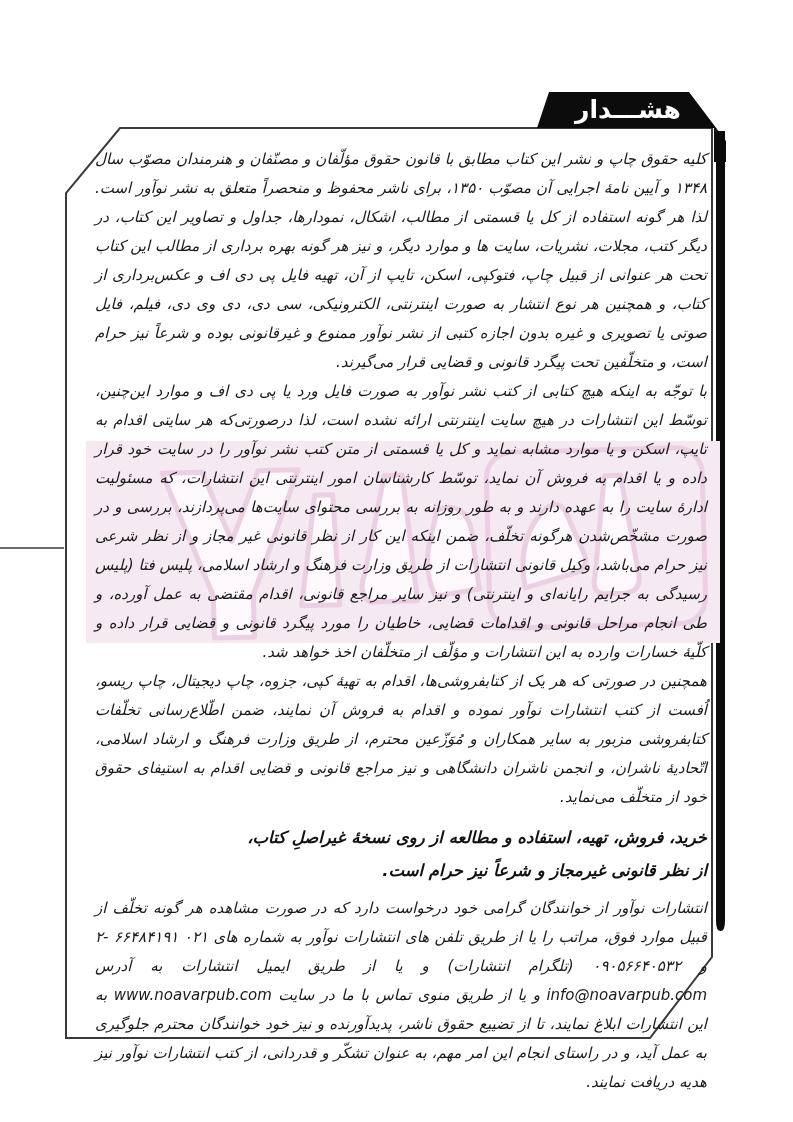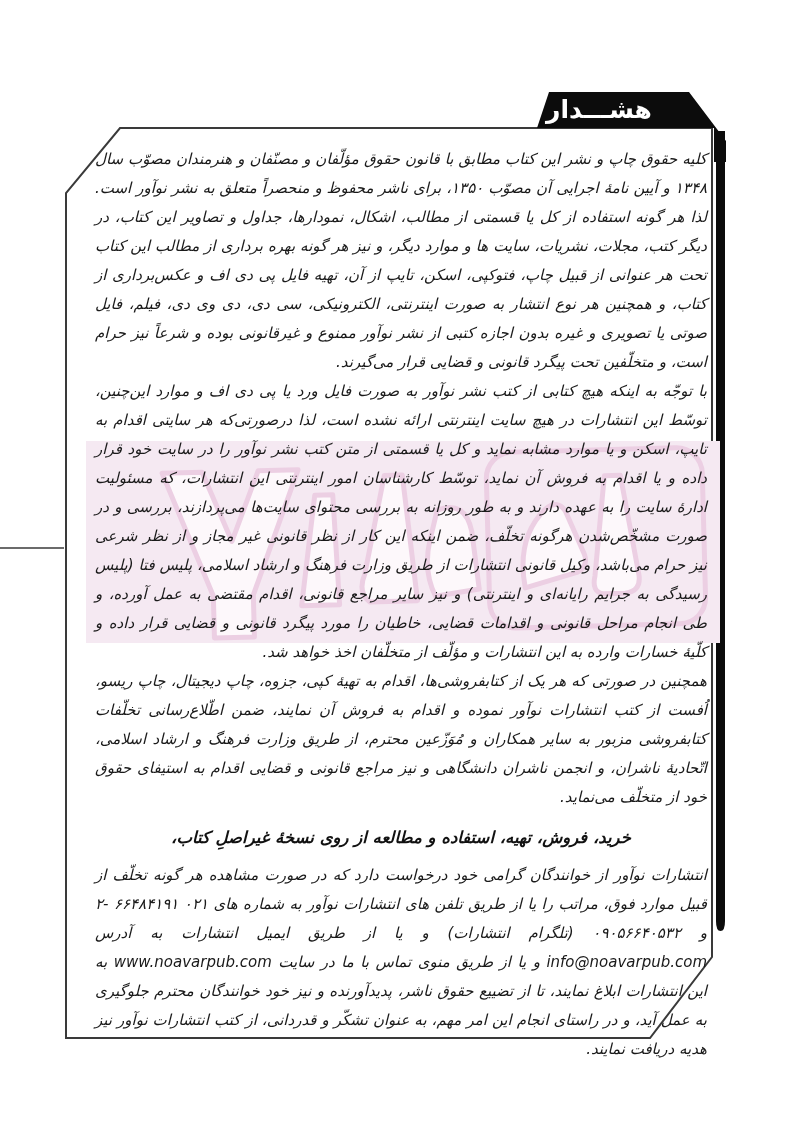--- a/index.html
+++ b/index.html
@@ -3,37 +3,37 @@
 <meta charset="utf-8">
 <style>
   html,body{margin:0;padding:0;}
   body{
     width:793px;height:1122px;position:relative;background:#ffffff;
     font-family:"DejaVu Sans", sans-serif;overflow:hidden;
   }
   .page{position:absolute;inset:0;}
   .frame-svg{position:absolute;left:0;top:0;z-index:0;}
   .tab-label{
-    position:absolute;left:525px;top:93px;width:148px;height:27px;
+    position:absolute;left:554px;top:93px;width:148px;height:27px;
     z-index:3;color:var(--tab_text,#fff);direction:rtl;text-align:center;
     font-size:25px;font-weight:bold;line-height:34px;letter-spacing:1px;
   }
   .highlight-band{
     position:absolute;left:86px;top:441px;width:634px;height:202px;
     background:var(--highlight_bg,#f5e9f2);z-index:1;overflow:hidden;
   }
   .highlight-band svg{display:block;}
   .text-block{
     position:absolute;left:95px;top:145px;width:612px;z-index:2;
     direction:rtl;text-align:justify;color:#1a1a1a;
     font-size:15px;line-height:29px;font-style:italic;
   }
   .text-block p{margin:0;padding:0;}
   .notice{
-    text-align:center;font-weight:bold;font-size:16.5px;line-height:33px;
+    text-align:right;font-weight:bold;font-size:16.5px;line-height:33px;
     margin:9px 0 7px 0;color:#111;
   }
   .notice div{margin:0;}
 </style>
 </head>
 <body>
 
 <div class="page">
 
   <svg class="frame-svg" width="793" height="1122" viewBox="0 0 793 1122">
@@ -66,17 +66,18 @@
   </div>
 
   <div class="tab-label">هشـــدار</div>
 
   <div class="text-block">
     <p>کلیه حقوق چاپ و نشر این کتاب مطابق با قانون حقوق مؤلّفان و مصنّفان و هنرمندان مصوّب سال ۱۳۴۸ و آیین نامهٔ اجرایی آن مصوّب ۱۳۵۰، برای ناشر محفوظ و منحصراً متعلق به نشر نوآور است. لذا هر گونه استفاده از کل یا قسمتی از مطالب، اشکال، نمودارها، جداول و تصاویر این کتاب، در دیگر کتب، مجلات، نشریات، سایت ها و موارد دیگر، و نیز هر گونه بهره برداری از مطالب این کتاب تحت هر عنوانی از قبیل چاپ، فتوکپی، اسکن، تایپ از آن، تهیه فایل پی دی اف و عکس‌برداری از کتاب، و همچنین هر نوع انتشار به صورت اینترنتی، الکترونیکی، سی دی، دی وی دی، فیلم، فایل صوتی یا تصویری و غیره بدون اجازه کتبی از نشر نوآور ممنوع و غیرقانونی بوده و شرعاً نیز حرام است، و متخلّفین تحت پیگرد قانونی و قضایی قرار می‌گیرند.</p>
     <p>با توجّه به اینکه هیچ کتابی از کتب نشر نوآور به صورت فایل ورد یا پی دی اف و موارد این‌چنین، توسّط این انتشارات در هیچ سایت اینترنتی ارائه نشده است، لذا درصورتی‌که هر سایتی اقدام به تایپ، اسکن و یا موارد مشابه نماید و کل یا قسمتی از متن کتب نشر نوآور را در سایت خود قرار داده و یا اقدام به فروش آن نماید، توسّط کارشناسان امور اینترنتی این انتشارات، که مسئولیت ادارهٔ سایت را به عهده دارند و به طور روزانه به بررسی محتوای سایت‌ها می‌پردازند، بررسی و در صورت مشخّص‌شدن هرگونه تخلّف، ضمن اینکه این کار از نظر قانونی غیر مجاز و از نظر شرعی نیز حرام می‌باشد، وکیل قانونی انتشارات از طریق وزارت فرهنگ و ارشاد اسلامی، پلیس فتا (پلیس رسیدگی به جرایم رایانه‌ای و اینترنتی) و نیز سایر مراجع قانونی، اقدام مقتضی به عمل آورده، و طی انجام مراحل قانونی و اقدامات قضایی، خاطیان را مورد پیگرد قانونی و قضایی قرار داده و کلّیهٔ خسارات وارده به این انتشارات و مؤلّف از متخلّفان اخذ خواهد شد.</p>
     <p>همچنین در صورتی که هر یک از کتابفروشی‌ها، اقدام به تهیهٔ کپی، جزوه، چاپ دیجیتال، چاپ ریسو، اُفست از کتب انتشارات نوآور نموده و اقدام به فروش آن نمایند، ضمن اطّلاع‌رسانی تخلّفات کتابفروشی مزبور به سایر همکاران و مُوَزّعین محترم، از طریق وزارت فرهنگ و ارشاد اسلامی، اتّحادیهٔ ناشران، و انجمن ناشران دانشگاهی و نیز مراجع قانونی و قضایی اقدام به استیفای حقوق خود از متخلّف می‌نماید.</p>
     <div class="notice">
       <div>خرید، فروش، تهیه، استفاده و مطالعه از روی نسخهٔ غیراصلِ کتاب،</div>
+      <div>از نظر قانونی غیرمجاز و شرعاً نیز حرام است.</div>
     </div>
     <p>انتشارات نوآور از خوانندگان گرامی خود درخواست دارد که در صورت مشاهده هر گونه تخلّف از قبیل موارد فوق، مراتب را یا از طریق تلفن های انتشارات نوآور به شماره های ۰۲۱ ۶۶۴۸۴۱۹۱ -۲ و ۰۹۰۵۶۶۴۰۵۳۲ (تلگرام انتشارات) و یا از طریق ایمیل انتشارات به آدرس info@noavarpub.com و یا از طریق منوی تماس با ما در سایت www.noavarpub.com به این انتشارات ابلاغ نمایند، تا از تضییع حقوق ناشر، پدیدآورنده و نیز خود خوانندگان محترم جلوگیری به عمل آید، و در راستای انجام این امر مهم، به عنوان تشکّر و قدردانی، از کتب انتشارات نوآور نیز هدیه دریافت نمایند.</p>
   </div>
 
 </div>
 
 </body></html>

